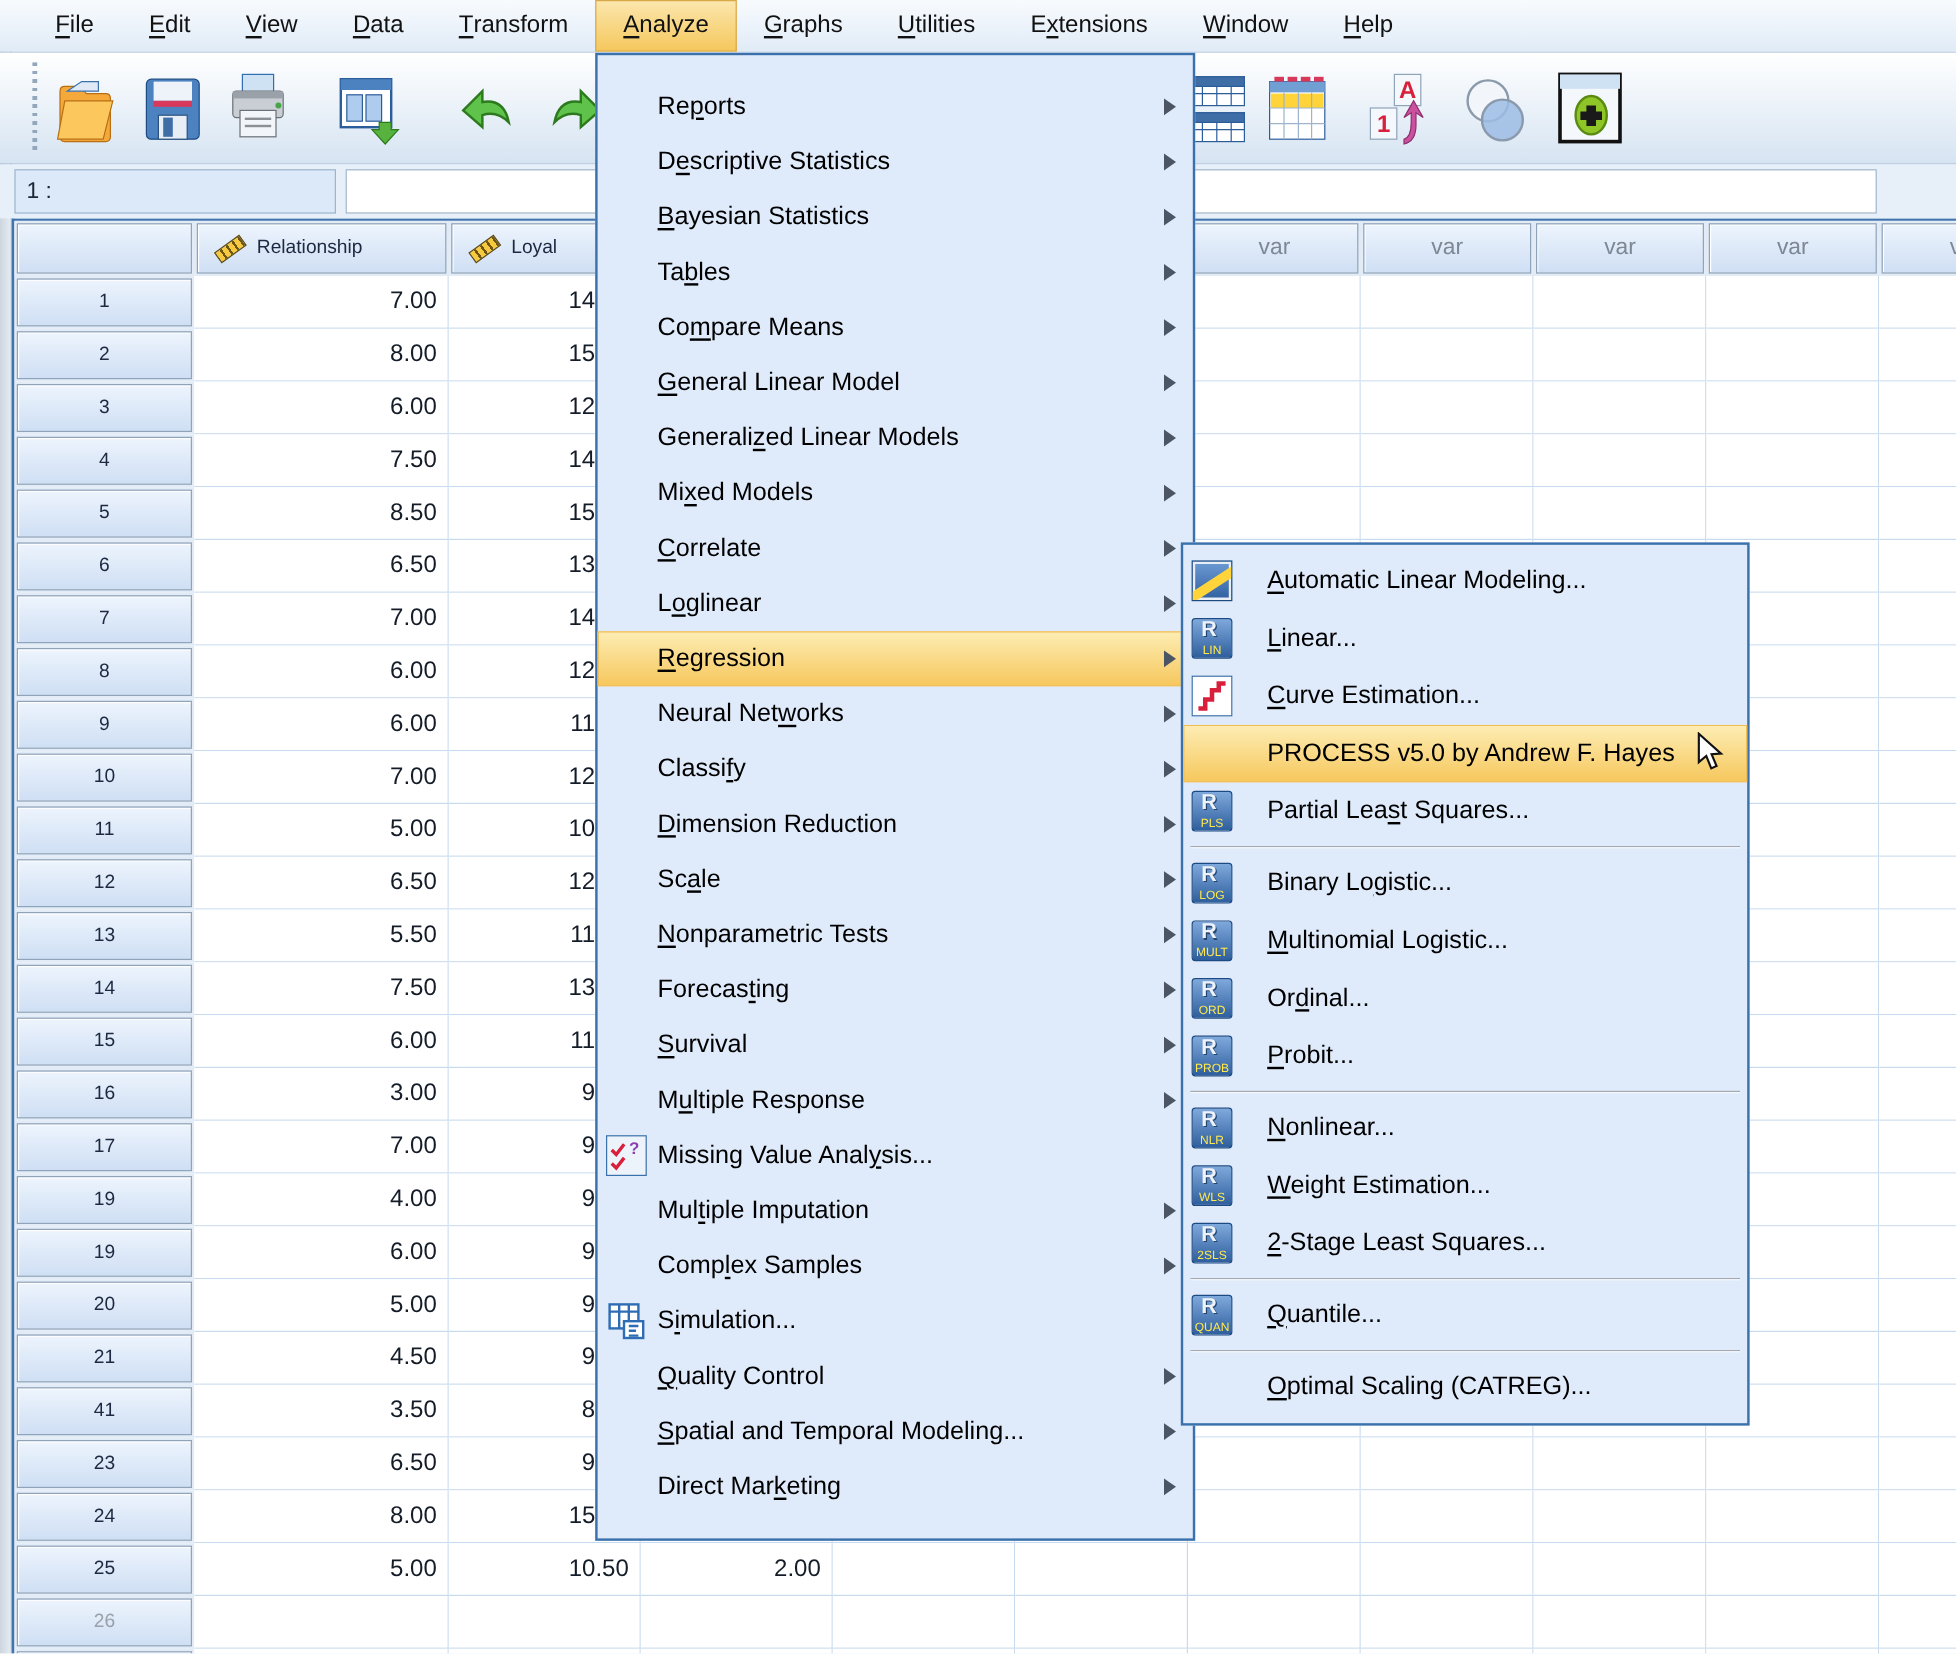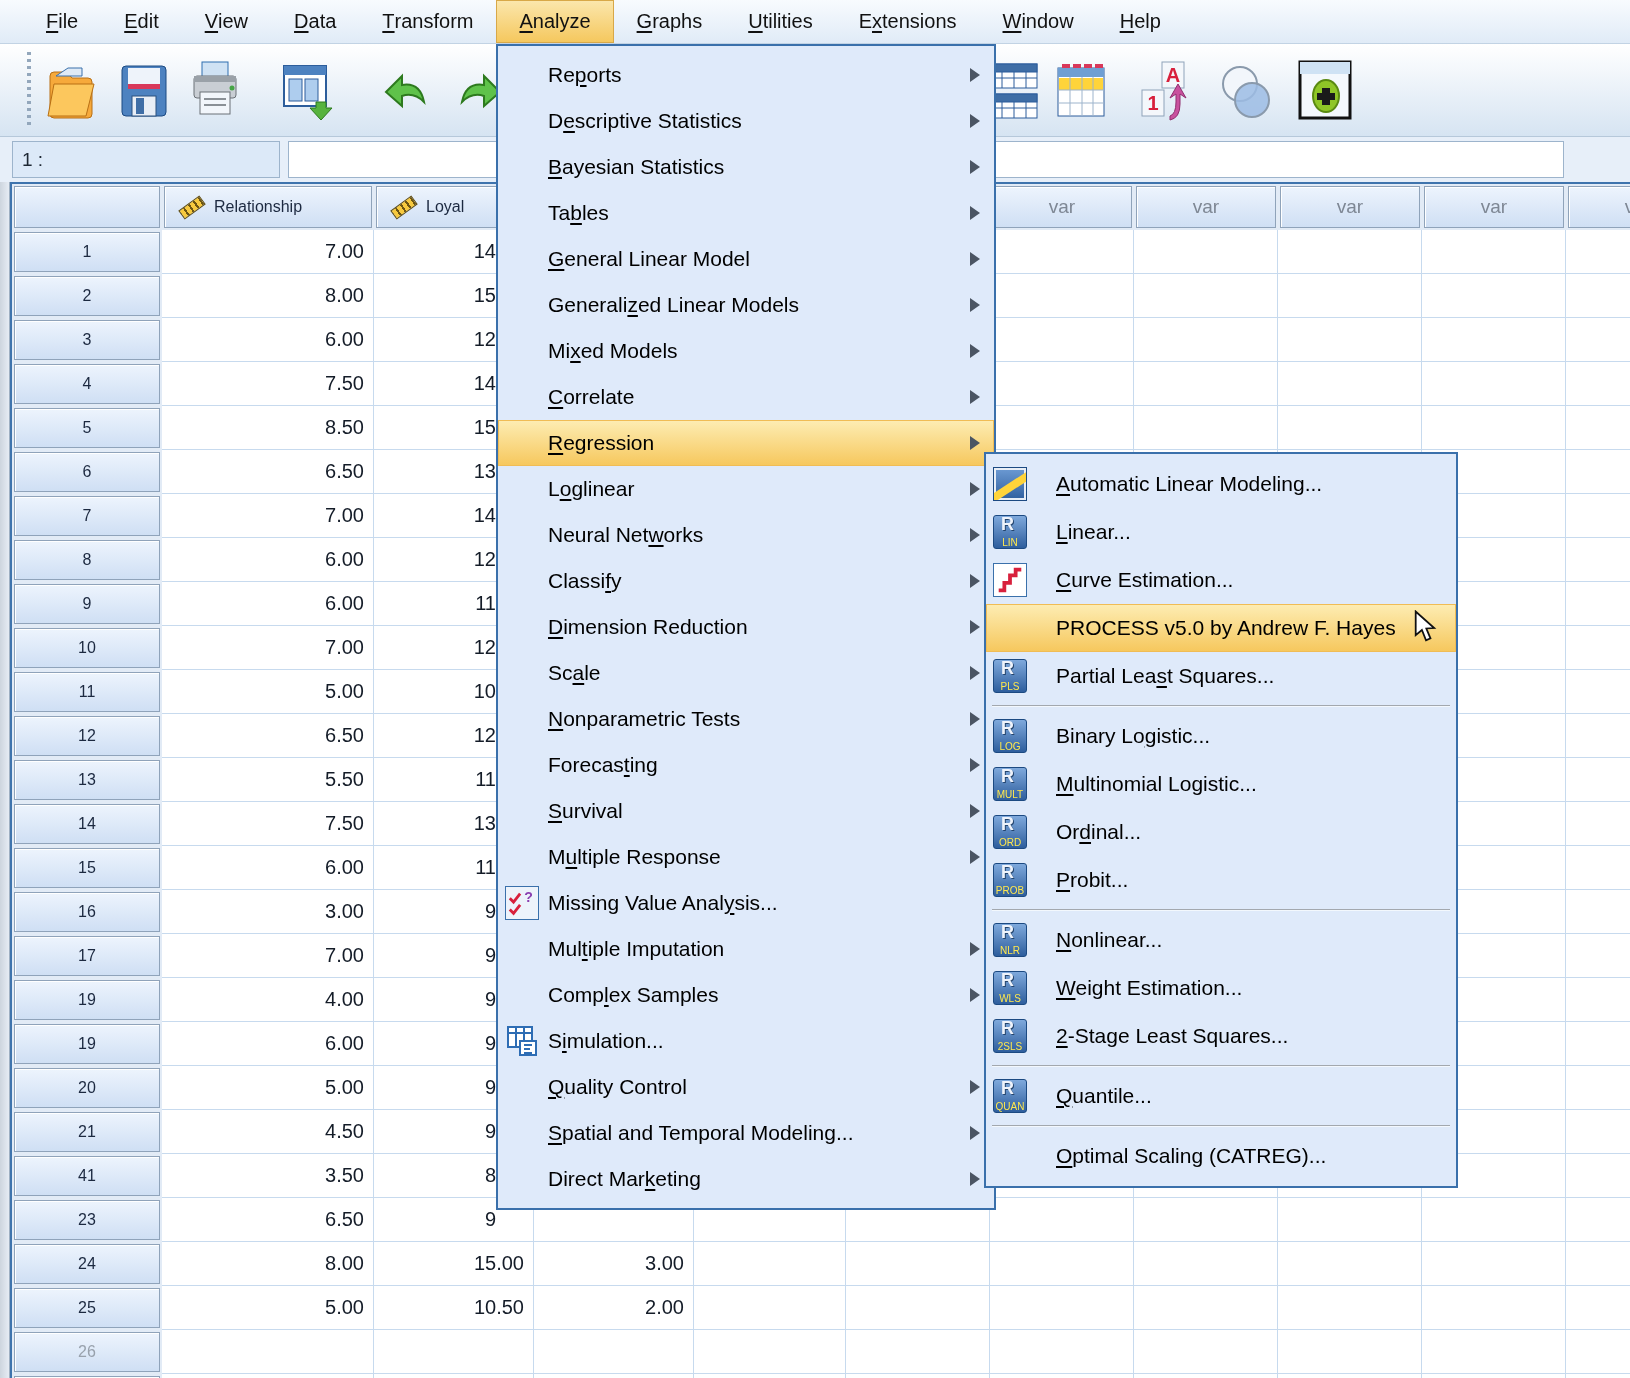--- a/index.html
+++ b/index.html
@@ -47,21 +47,21 @@
   .hbox.varlbl{color:#7d8license;color:#7e8794;font-size:19px}
   .hbox.gray{color:#98a1ac}
   .c0{width:150px}.c1{width:212px}.c2{width:160px}.c3{width:160px}.c4{width:152px}.c5{width:144px}.cv{width:144px}
   .ruler{display:inline-block;width:26px;height:11px;margin-right:9px;flex:none;
     background:repeating-linear-gradient(90deg,#f7c93e 0 4px,#6d5512 4px 6px);
     border:1px solid #5d4a10;transform:rotate(-36deg)}
   .hbox.namehd{justify-content:flex-start;padding-left:14px}
 
   
   .menu{position:absolute;background:#dfeafa;border:2px solid #3a70ab;z-index:10}
-  .analyze{left:496px;top:44px;width:500px;padding:6px 0}
+  .analyze{left:496px;top:44px;width:500px;padding:20px 0}
   .mi{height:46px;display:flex;align-items:center;padding-left:50px;position:relative;font-size:21px;color:#000;white-space:nowrap}
   .submenu{left:984px;top:452px;width:474px;padding:6px 0;z-index:11}
   .submenu .mi{height:48px;padding-left:70px}
   .mi.hl{background:linear-gradient(#fdedb4,#f6c75c);box-shadow:inset 0 0 0 1px #f0bc55}
   .mi .arrow{position:absolute;right:14px;top:50%;margin-top:-7px;width:0;height:0;
     border-left:10px solid #4b5563;border-top:7px solid transparent;border-bottom:7px solid transparent}
   .mi .ic{position:absolute;left:7px;top:50%;margin-top:-17px;width:34px;height:34px}
   .sep{height:12px;position:relative}
   .sep::after{content:"";position:absolute;left:6px;right:6px;top:5px;height:0;
     border-top:1px solid #a3a8ae;border-bottom:1px solid #f3f8fd}
@@ -669,41 +669,45 @@
     </div>
     <div class="mi">
       <span><u>B</u>ayesian Statistics</span>
       <div class="arrow"></div>
     </div>
     <div class="mi">
       <span>Ta<u>b</u>les</span>
       <div class="arrow"></div>
     </div>
     <div class="mi">
+      <span>Co<u>m</u>pare Means</span>
+      <div class="arrow"></div>
+    </div>
+    <div class="mi">
       <span><u>G</u>eneral Linear Model</span>
       <div class="arrow"></div>
     </div>
     <div class="mi">
       <span>Generali<u>z</u>ed Linear Models</span>
       <div class="arrow"></div>
     </div>
     <div class="mi">
       <span>Mi<u>x</u>ed Models</span>
       <div class="arrow"></div>
     </div>
     <div class="mi">
       <span><u>C</u>orrelate</span>
+      <div class="arrow"></div>
+    </div>
+    <div class="mi">
+      <span>L<u>o</u>glinear</span>
       <div class="arrow"></div>
     </div>
     <div class="mi hl">
       <span><u>R</u>egression</span>
-      <div class="arrow"></div>
-    </div>
-    <div class="mi">
-      <span>L<u>o</u>glinear</span>
       <div class="arrow"></div>
     </div>
     <div class="mi">
       <span>Neural Net<u>w</u>orks</span>
       <div class="arrow"></div>
     </div>
     <div class="mi">
       <span>Classi<u>f</u>y</span>
       <div class="arrow"></div>
     </div>

